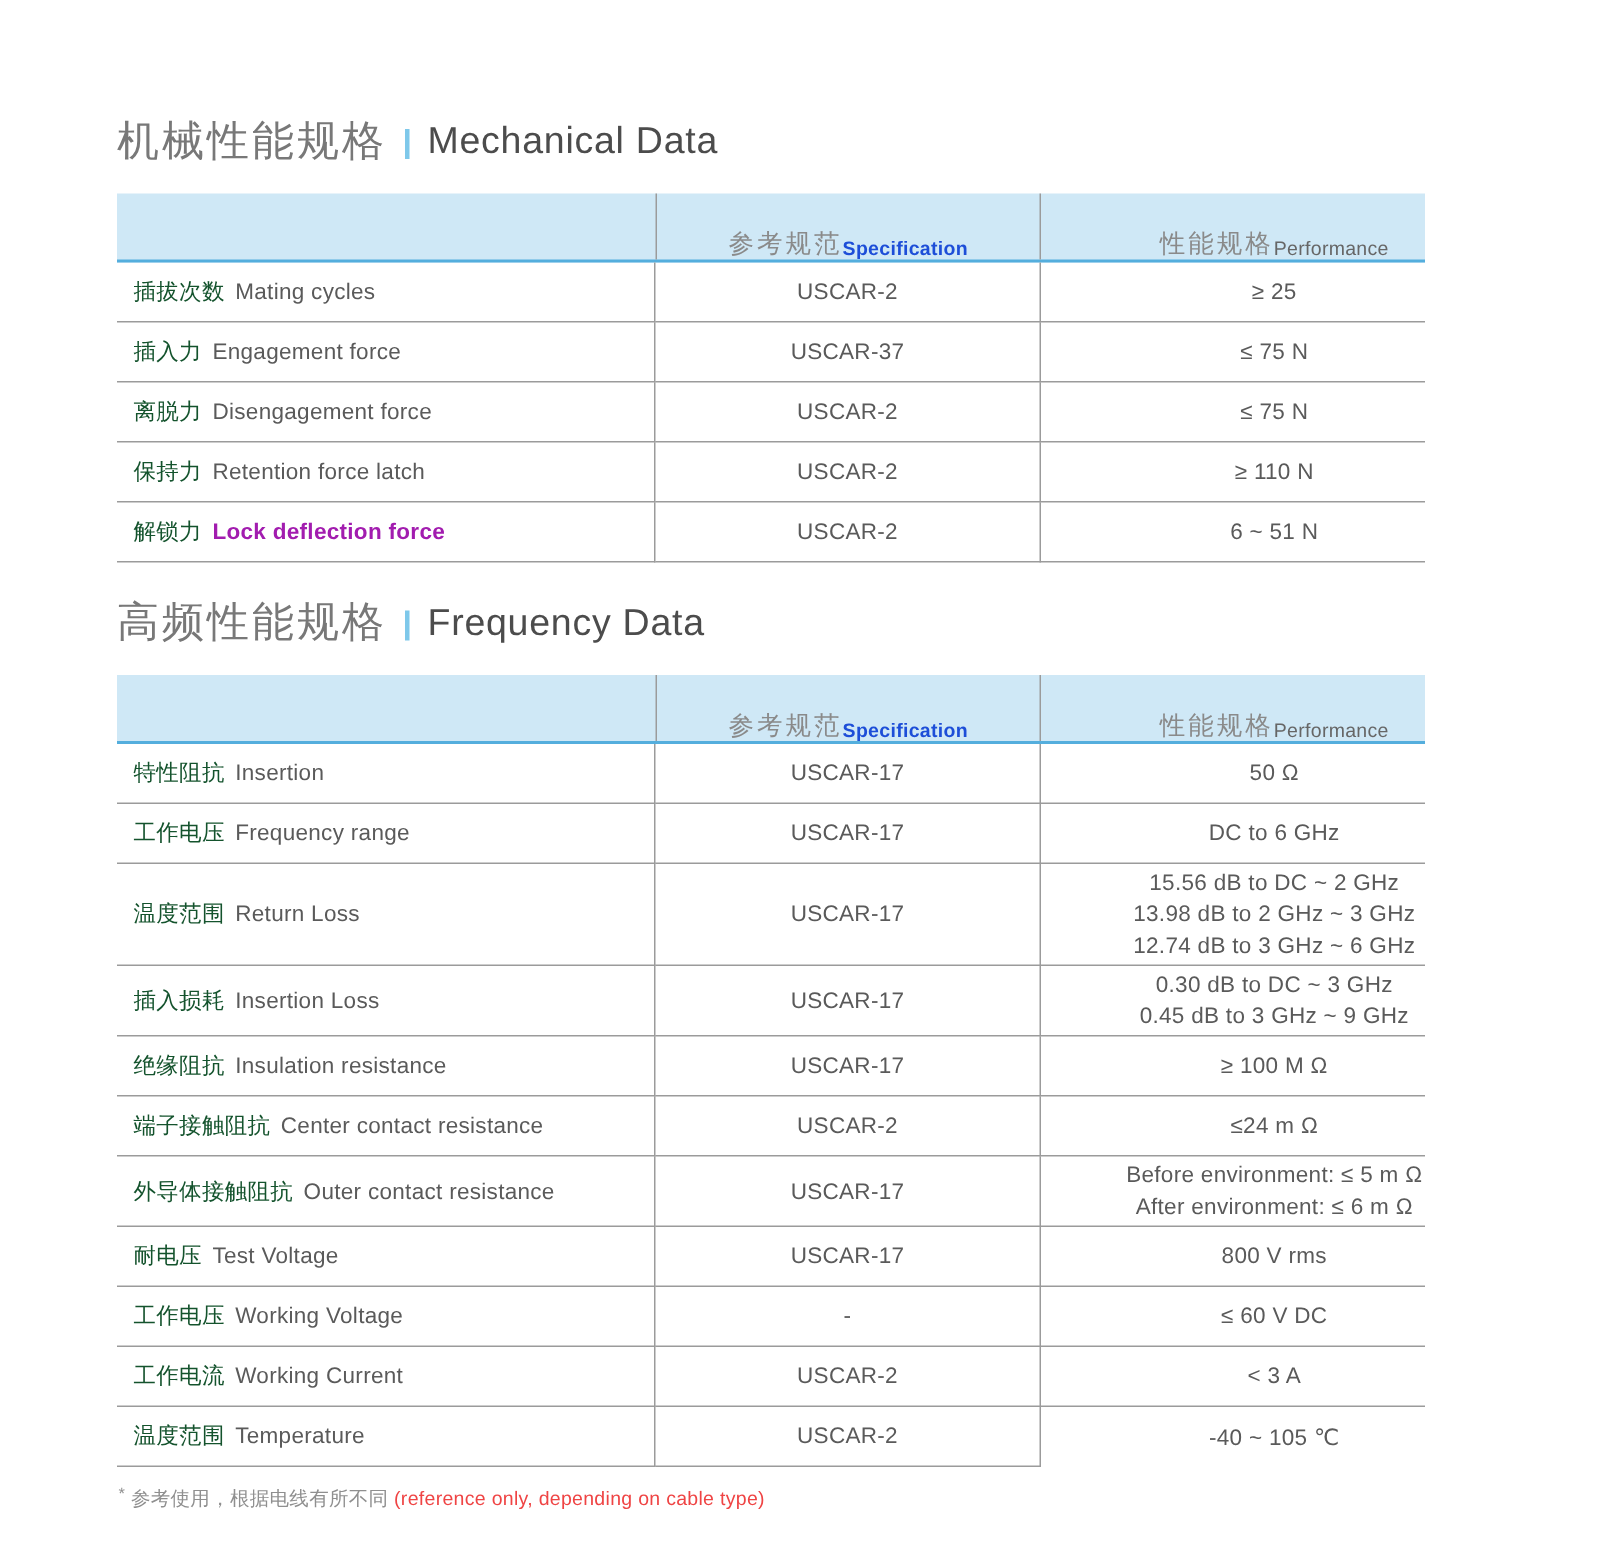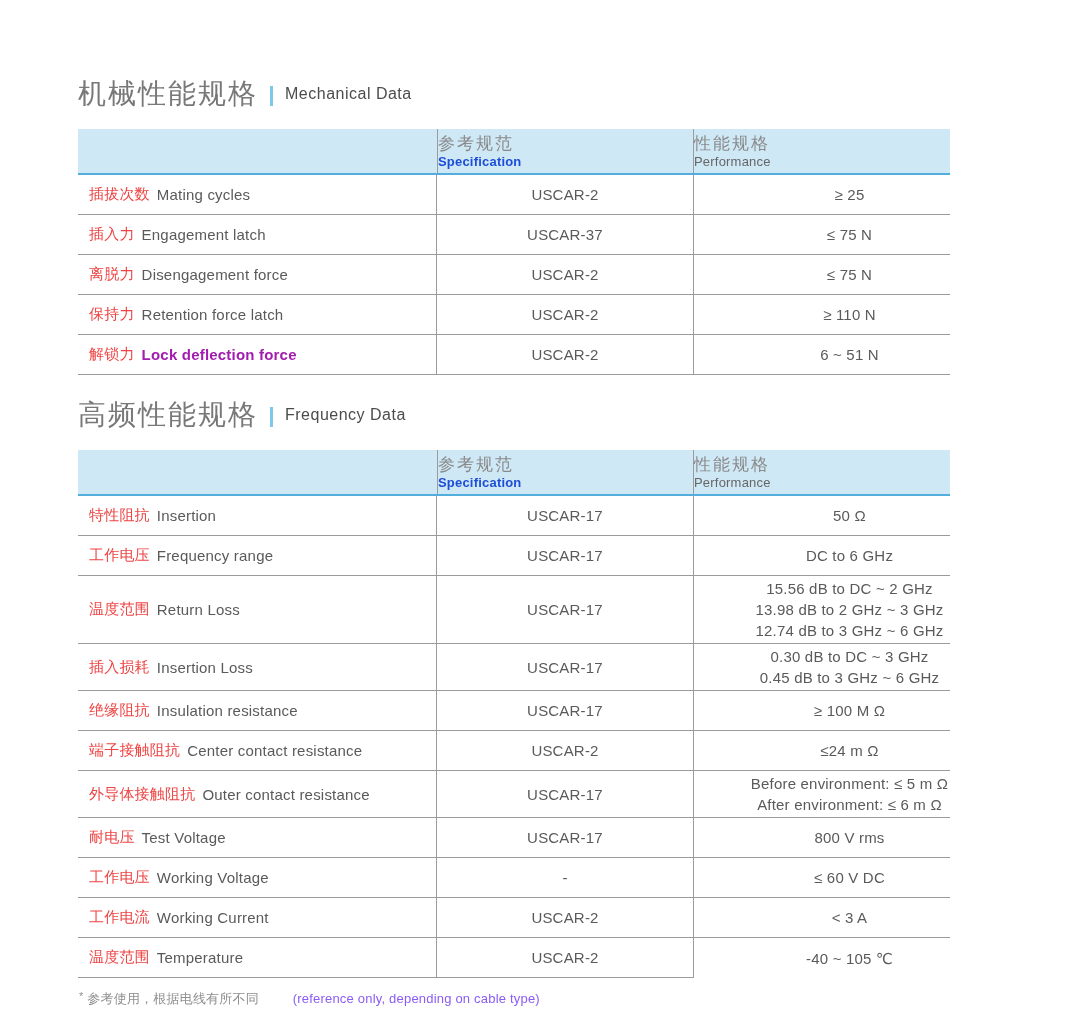--- a/index.html
+++ b/index.html
@@ -10,56 +10,56 @@
   }
   .page {
     position:relative; width:950px; height:1029px;
     box-sizing:border-box; padding:75px 75px 0 78px; overflow:hidden;
   }
 
   
   .sec-title { display:flex; align-items:center; margin:0 0 16px 0; font-weight:normal; }
   .t-zh { font-size:28px; color:#787878; letter-spacing:2px; font-weight:normal; }
   .t-bar { width:3px; height:20px; background:#7ec8ea; margin:3px 12px 0 12px; flex:0 0 auto; }
-  .t-en { font-size:16px; color:#4c4c4c; letter-spacing:0.5px; }
+  .t-en { font-size:25px; color:#4c4c4c; letter-spacing:0.5px; }
   .sec + .sec { margin-top:21px; }
 
   
   .table { width:927px; }
   .thead { display:flex; background:#cfe8f6; border-bottom:2px solid #54aedd; height:44px; }
-  .th { box-sizing:border-box; display:flex; flex-direction:column; justify-content:center; align-items:flex-start; }
+  .th { box-sizing:border-box; display:flex; justify-content:center; align-items:flex-end; }
   .th.name-col { width:359px; }
   .th.spec-col { width:257px; border-left:1px solid #9b9b9b; border-right:1px solid #9b9b9b; }
   .th.perf-col { width:311px; }
   .h-zh { font-size:17px; color:#8a8a8a; letter-spacing:2px; line-height:21px; }
   .h-en { font-size:13px; color:#666666; line-height:15px; letter-spacing:0.2px; }
   .h-en.h-bold { font-weight:bold; color:#1d4ed8; }
 
   .tr { display:flex; }
   .td {
     box-sizing:border-box; border-bottom:1px solid #9b9b9b;
     display:flex; align-items:center; justify-content:center;
     min-height:40px; padding:2px 6px;
     font-size:15px; color:#5a5a5a; text-align:center; letter-spacing:0.2px;
   }
   .td.name { width:359px; justify-content:flex-start; text-align:left; padding-left:11px; border-right:1px solid #9b9b9b; }
   .td.spec { width:257px; border-right:1px solid #9b9b9b; }
   .td.perf { width:311px; flex-direction:column; }
-  .zh { color:#ef4444; margin-right:7px; white-space:nowrap; }
+  .zh { color:#14532d; margin-right:7px; white-space:nowrap; }
   .en { color:#5a5a5a; }
   .en.bold { font-weight:bold; color:#a21caf; }
   .perf-line { line-height:21px; }
 
   
   .sec-frequency .tbody .tr:last-child .td.perf { border-bottom:none; }
 
   
   .footnote { margin:12px 0 0 1px; font-size:13px; color:#8f8f8f; letter-spacing:0.2px; }
   .fn-marker { font-size:11px; vertical-align:top; color:#8f8f8f; }
-  .fn-en { color:#8b5cf6;margin-left:30px; }
+  .fn-en { color:#ef4444; }
 </style>
 </head>
 <body>
 
 <div class="page">
 
   <section class="sec sec-mechanical">
     <h2 class="sec-title">
       <span class="t-zh">机械性能规格</span>
       <span class="t-bar"></span>
@@ -84,21 +84,21 @@
               <span class="en">Mating cycles</span>
             </div>
             <div class="td spec">USCAR-2</div>
             <div class="td perf">
               <div class="perf-line">≥ 25</div>
             </div>
           </div>
           <div class="tr">
             <div class="td name">
               <span class="zh">插入力</span>
-              <span class="en">Engagement latch</span>
+              <span class="en">Engagement force</span>
             </div>
             <div class="td spec">USCAR-37</div>
             <div class="td perf">
               <div class="perf-line">≤ 75 N</div>
             </div>
           </div>
           <div class="tr">
             <div class="td name">
               <span class="zh">离脱力</span>
               <span class="en">Disengagement force</span>
@@ -184,21 +184,21 @@
             </div>
           </div>
           <div class="tr">
             <div class="td name">
               <span class="zh">插入损耗</span>
               <span class="en">Insertion Loss</span>
             </div>
             <div class="td spec">USCAR-17</div>
             <div class="td perf">
               <div class="perf-line">0.30 dB to DC ~ 3 GHz</div>
-              <div class="perf-line">0.45 dB to 3 GHz ~ 6 GHz</div>
+              <div class="perf-line">0.45 dB to 3 GHz ~ 9 GHz</div>
             </div>
           </div>
           <div class="tr">
             <div class="td name">
               <span class="zh">绝缘阻抗</span>
               <span class="en">Insulation resistance</span>
             </div>
             <div class="td spec">USCAR-17</div>
             <div class="td perf">
               <div class="perf-line">≥ 100 M Ω</div>

